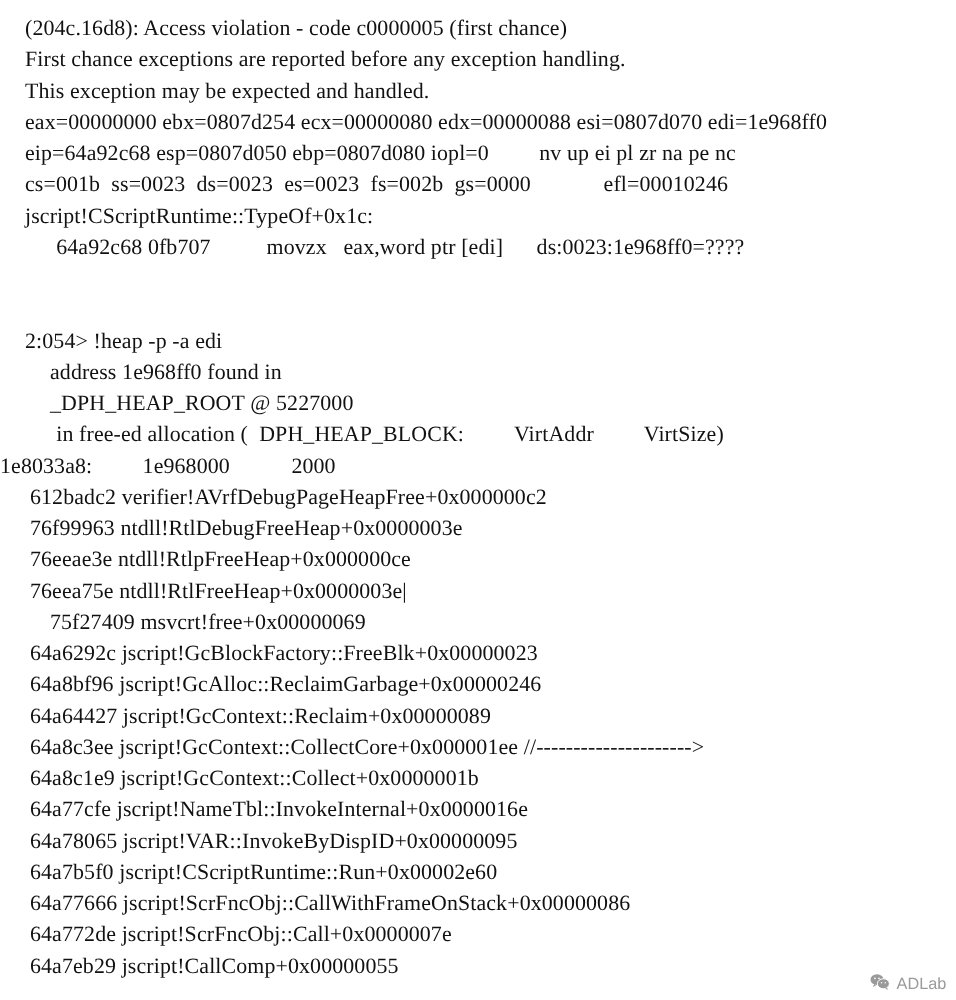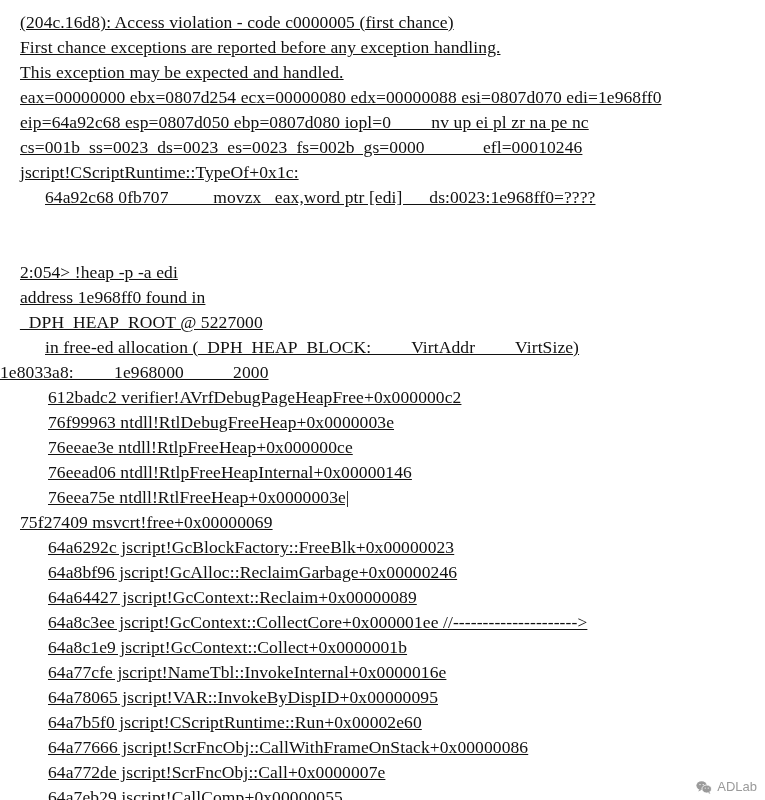--- a/index.html
+++ b/index.html
@@ -24,34 +24,33 @@
     padding: 10px 0 0 0;
     box-sizing: border-box;
   }
   .line {
     font-family: "Liberation Serif", serif;
     font-size: 17.5px;
     line-height: 25px;
     white-space: pre;
     color: #111111;
     letter-spacing: 0.1px;
-    text-decoration: underline;
   }
   .indent-0 { padding-left: 20px; }
   .indent-1 { padding-left: 45px; }
-  .indent-2 { padding-left: 20px; }
-  .indent-3 { padding-left: 48px; }
+  .indent-2 { padding-left: 40px; }
+  .indent-3 { padding-left: 24px; }
   .indent-4 { }
   .blank { height: 25px; }
   .watermark {
     position: absolute;
     right: 8px;
     bottom: 6px;
     display: flex;
-    align-items: flex-end;
+    align-items: flex-start;
     gap: 5px;
     font-family: "Liberation Sans", sans-serif;
     font-size: 13px;
     color: #9a9a9a;
   }
   .wechat-icon {
     width: 16px;
     height: 13px;
     position: relative;
     display: inline-block;
@@ -74,21 +73,20 @@
       <div class="line indent-0 blank"></div>
       <div class="line indent-0 blank"></div>
       <div class="line indent-0">2:054&gt; !heap -p -a edi</div>
       <div class="line indent-2">address 1e968ff0 found in</div>
       <div class="line indent-2">_DPH_HEAP_ROOT @ 5227000</div>
       <div class="line indent-1">in free-ed allocation (  DPH_HEAP_BLOCK:         VirtAddr         VirtSize)</div>
       <div class="line indent-4">1e8033a8:         1e968000           2000</div>
       <div class="line indent-3">612badc2 verifier!AVrfDebugPageHeapFree+0x000000c2</div>
       <div class="line indent-3">76f99963 ntdll!RtlDebugFreeHeap+0x0000003e</div>
       <div class="line indent-3">76eeae3e ntdll!RtlpFreeHeap+0x000000ce</div>
-      <div class="line indent-3">76eead06 ntdll!RtlpFreeHeapInternal+0x00000146</div>
       <div class="line indent-3">76eea75e ntdll!RtlFreeHeap+0x0000003e|</div>
       <div class="line indent-2">75f27409 msvcrt!free+0x00000069</div>
       <div class="line indent-3">64a6292c jscript!GcBlockFactory::FreeBlk+0x00000023</div>
       <div class="line indent-3">64a8bf96 jscript!GcAlloc::ReclaimGarbage+0x00000246</div>
       <div class="line indent-3">64a64427 jscript!GcContext::Reclaim+0x00000089</div>
       <div class="line indent-3">64a8c3ee jscript!GcContext::CollectCore+0x000001ee //---------------------&gt;</div>
       <div class="line indent-3">64a8c1e9 jscript!GcContext::Collect+0x0000001b</div>
       <div class="line indent-3">64a77cfe jscript!NameTbl::InvokeInternal+0x0000016e</div>
       <div class="line indent-3">64a78065 jscript!VAR::InvokeByDispID+0x00000095</div>
       <div class="line indent-3">64a7b5f0 jscript!CScriptRuntime::Run+0x00002e60</div>

